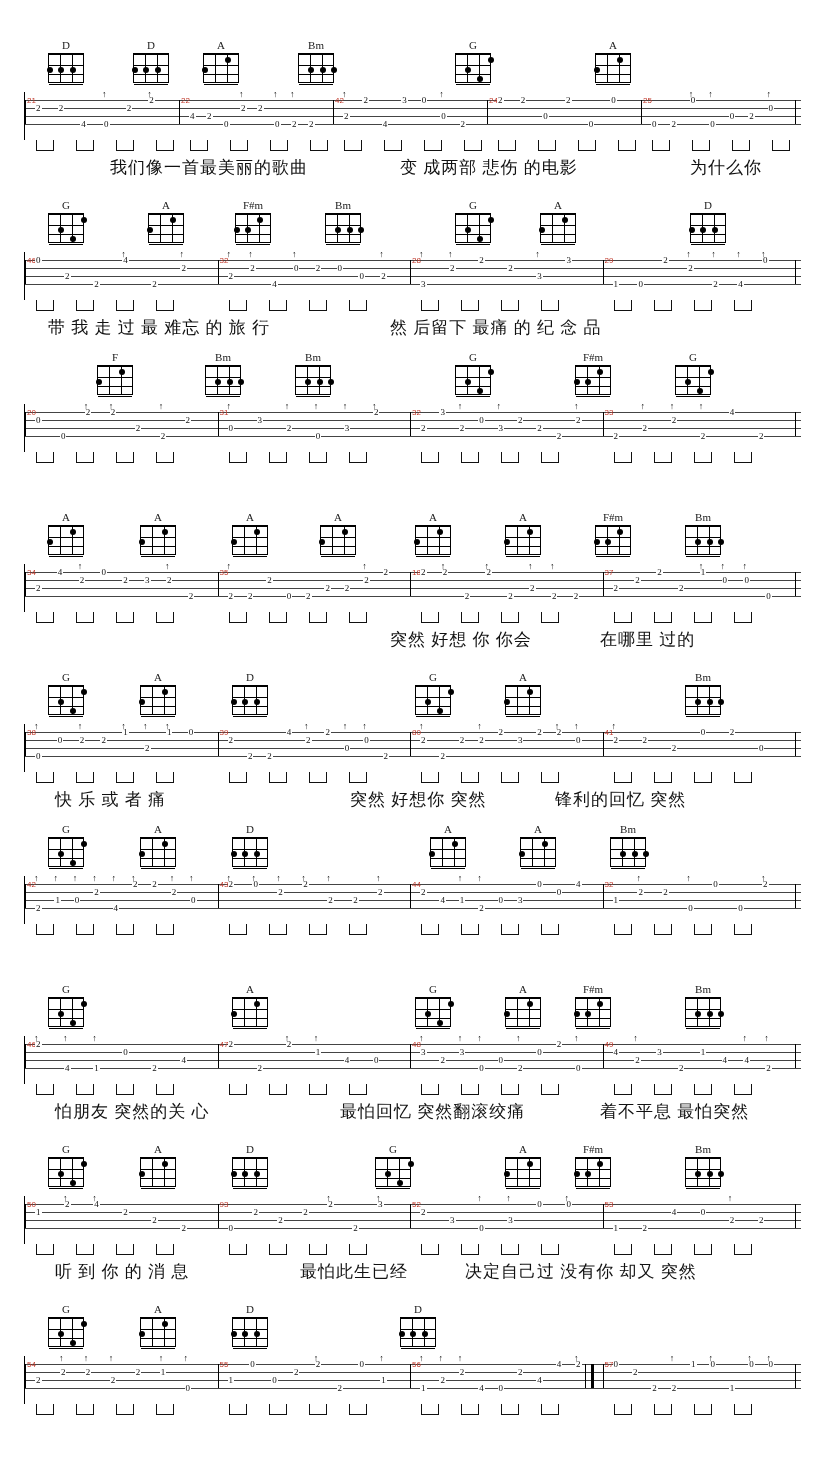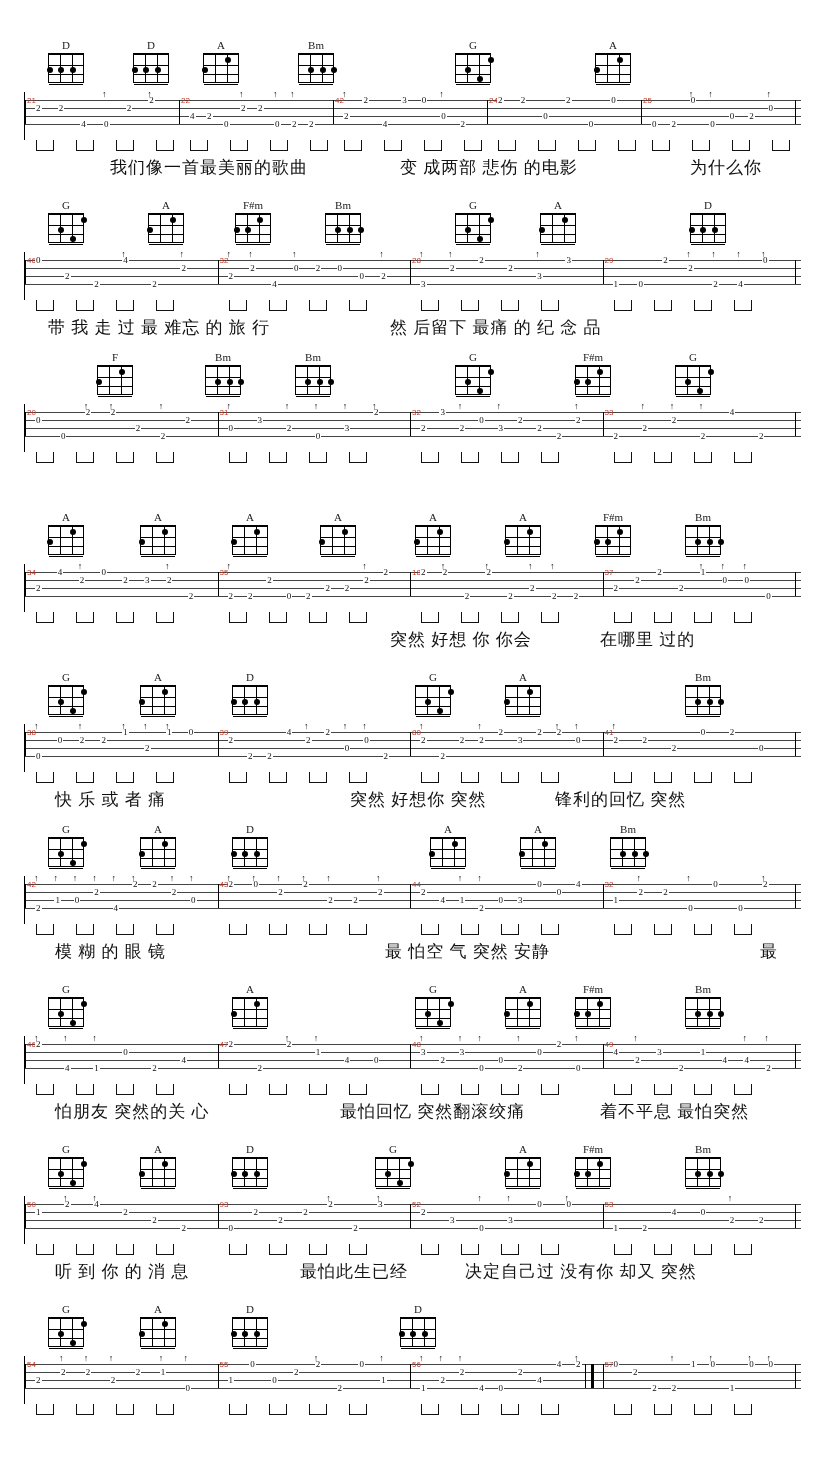--- a/index.html
+++ b/index.html
@@ -1284,25 +1284,20 @@
         <div class="stem" style="left: 629.5px;"></div>
         <div class="stem" style="left: 646.5px;"></div>
         <div class="beam" style="left: 629.5px; width: 18px;"></div>
         <div class="stem" style="left: 669.5px;"></div>
         <div class="stem" style="left: 686.5px;"></div>
         <div class="beam" style="left: 669.5px; width: 18px;"></div>
         <div class="stem" style="left: 709.5px;"></div>
         <div class="stem" style="left: 726.5px;"></div>
         <div class="beam" style="left: 709.5px; width: 18px;"></div>
       </div>
-      <div class="lyrics">
-        <div class="ly" style="left: 55px;">模  糊  的  眼  镜</div>
-        <div class="ly" style="left: 385px;">最 怕空 气 突然  安静</div>
-        <div class="ly" style="left: 760px;">最</div>
-      </div>
     </div>
     <div class="system" style="top: 984px;">
       <div class="chords">
         <div class="chord" style="left: 46px;">
           <div class="cname">G</div>
           <div class="grid">
             <div class="v" style="left: 11.3px;"></div>
             <div class="v" style="left: 22.6px;"></div>
             <div class="v" style="left: 33.9px;"></div>
             <div class="h" style="top: 9.5px;"></div>

